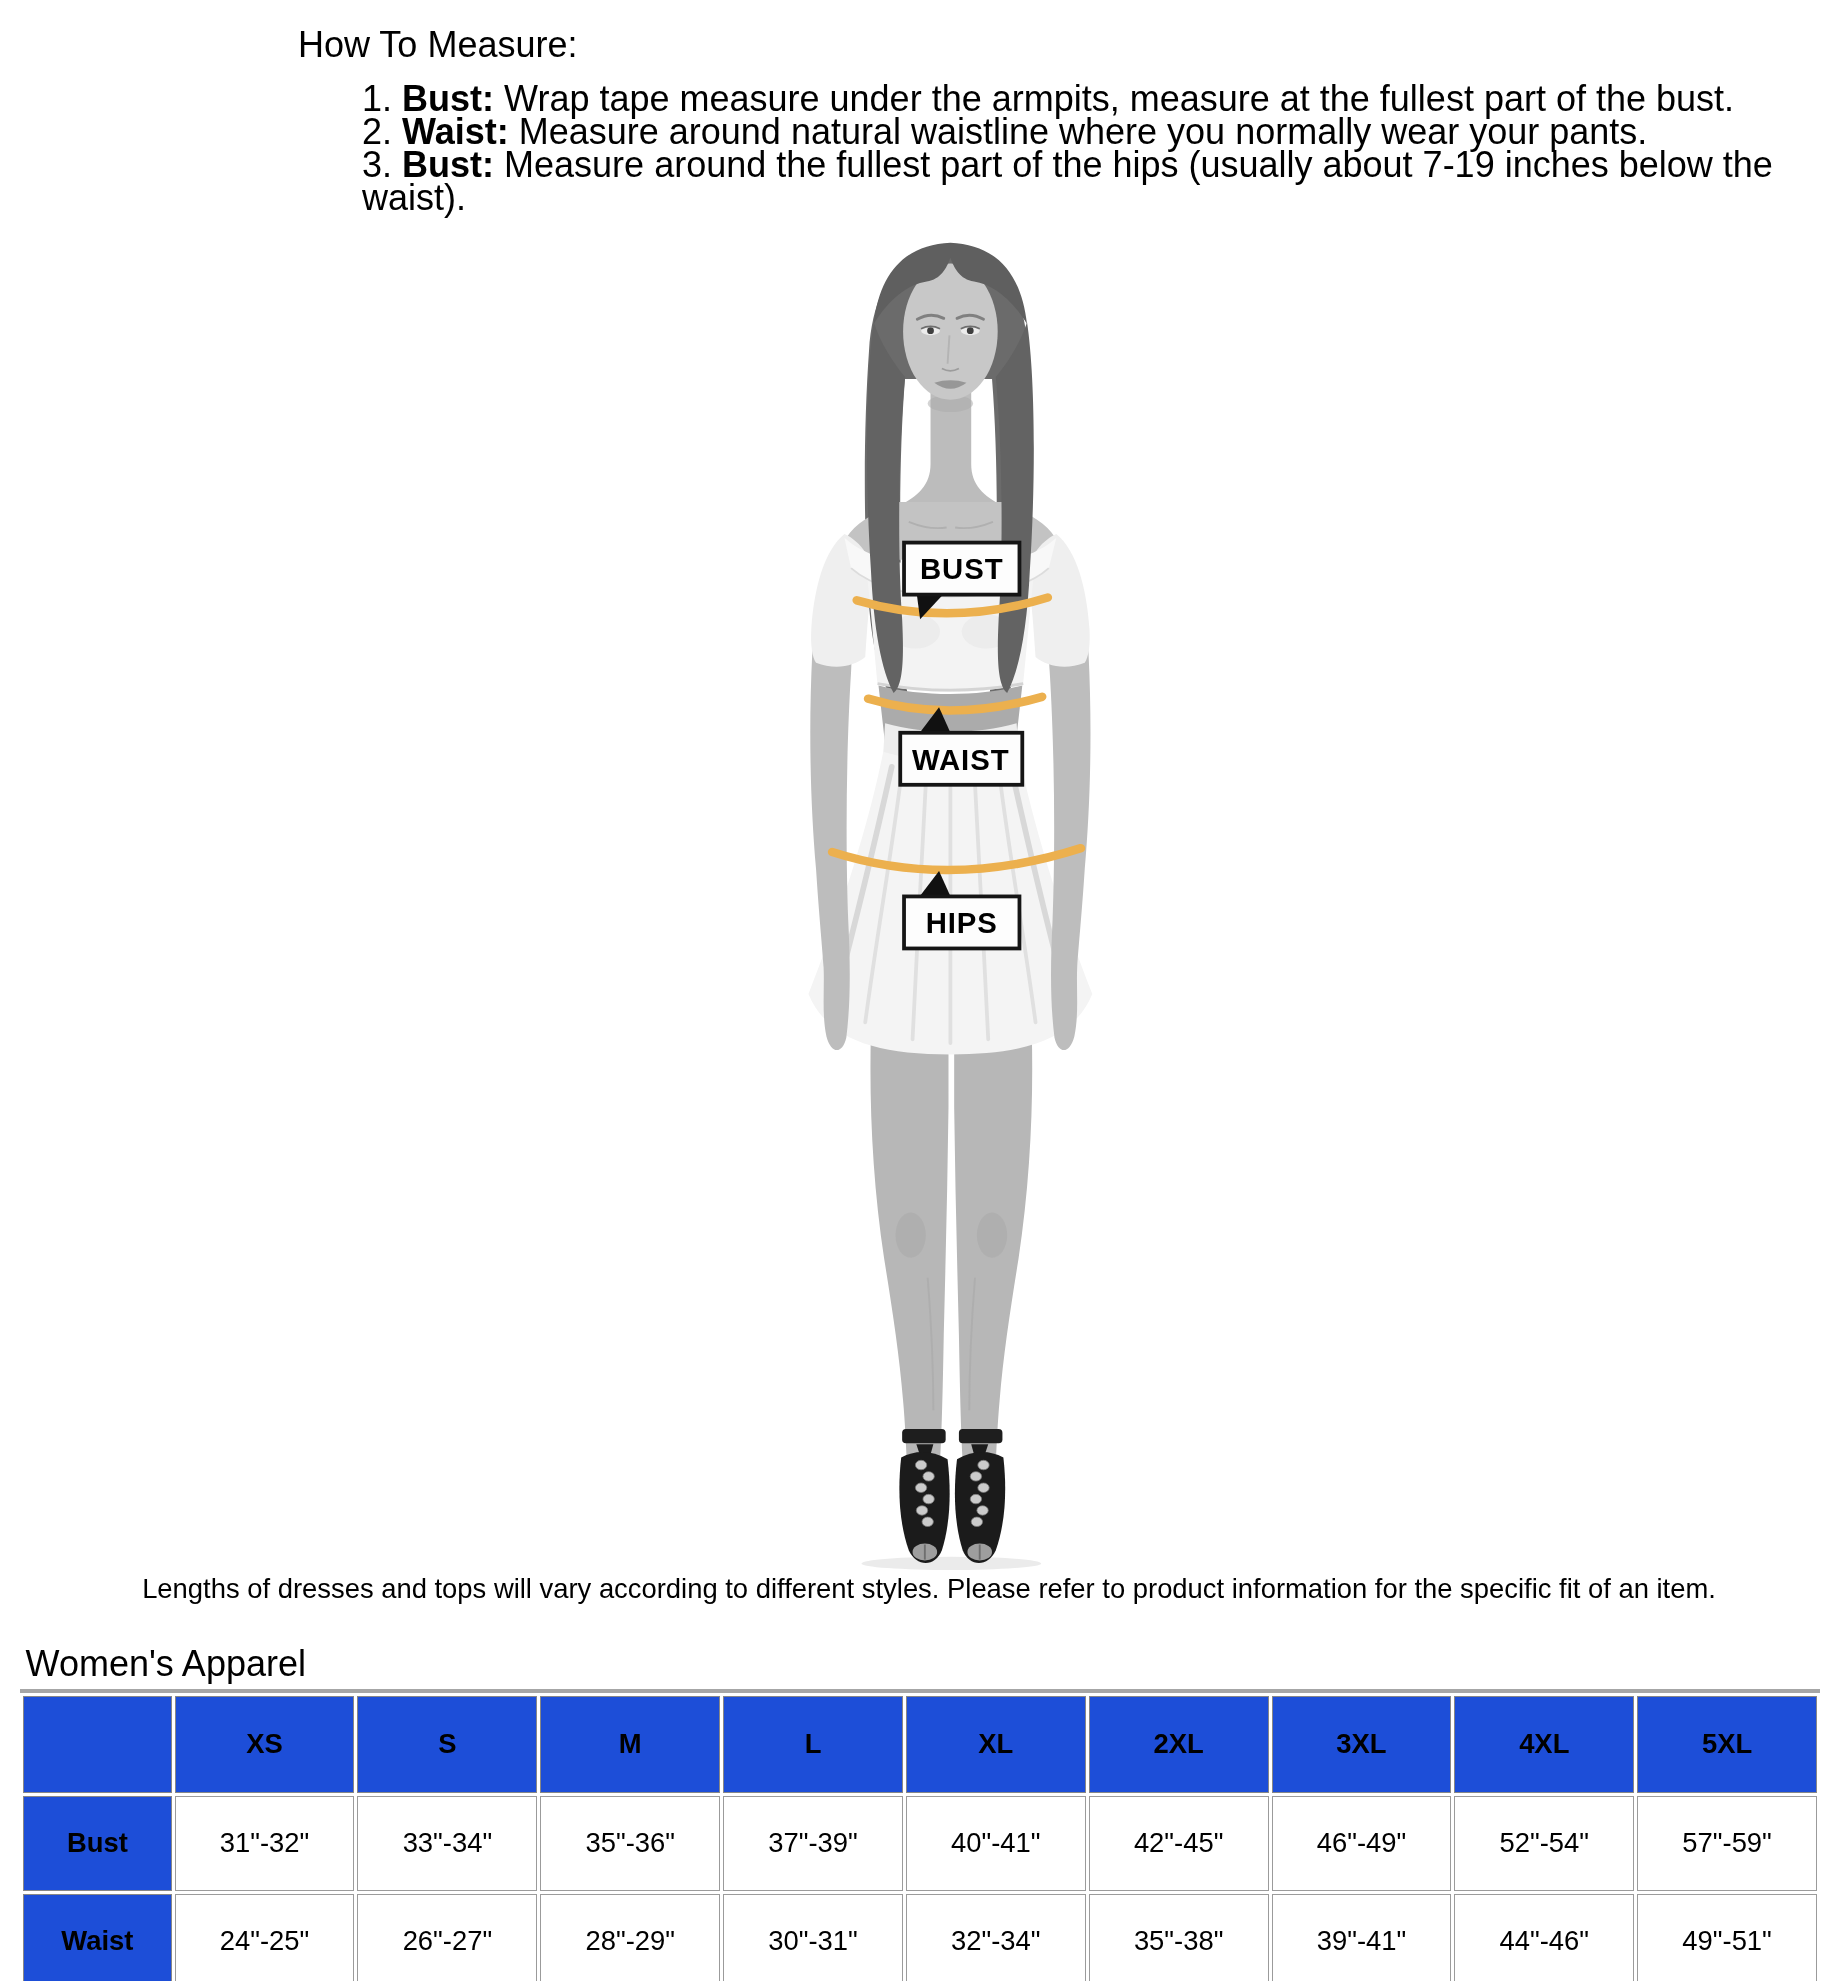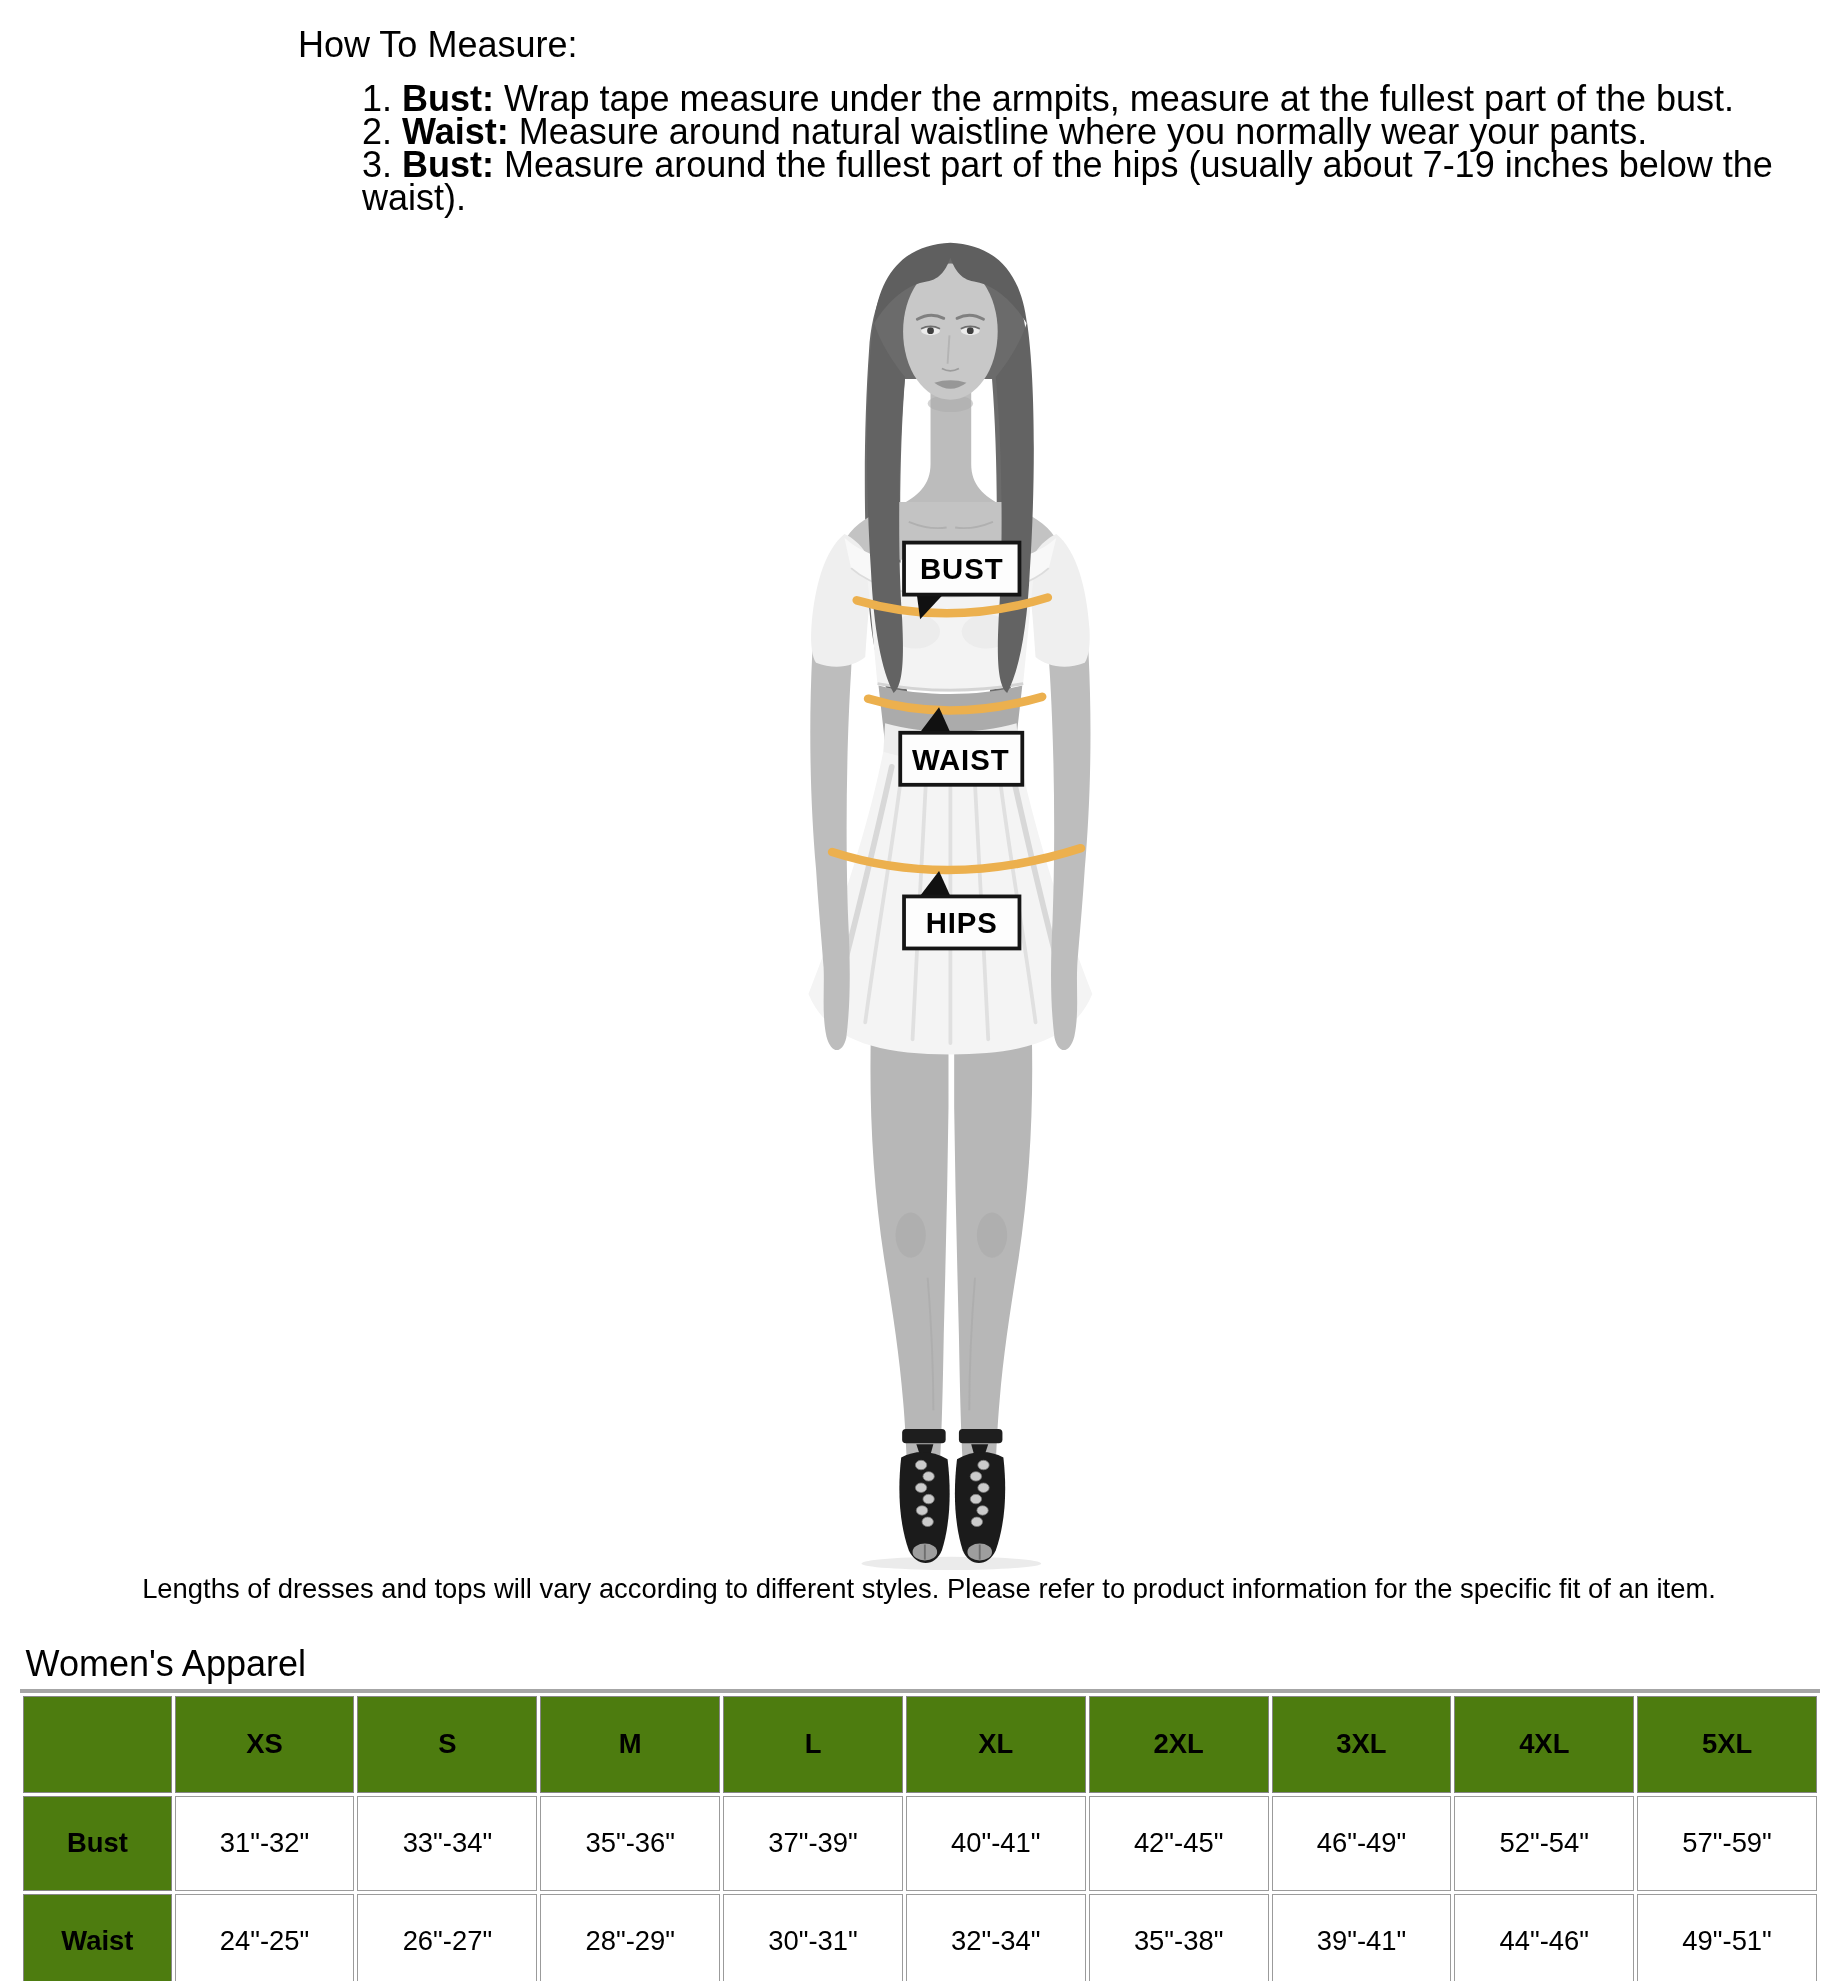--- a/index.html
+++ b/index.html
@@ -15,21 +15,21 @@
   .note { margin-top:0px; text-align:center; font-size:27.4px; line-height:32px;margin-left:16px; }
   .apparel-heading { margin:38px 0 0 25.6px; font-size:36px; font-weight:normal; line-height:42px; }
   .size-table {
     border-collapse:separate; border-spacing:3.8px; table-layout:fixed;
     width:1800px; margin:3.8px 0 0 20px; border-top:4.7px solid #a6a6a6;
     font-size:27.4px;
   }
   .size-table th, .size-table td { text-align:center; vertical-align:middle; padding:0; }
   .size-table tr.hdr th { height:95px; }
   .size-table tr.datarow th, .size-table tr.datarow td { height:93px; }
-  .corner, .hcell, .rlabel { background:#4d7c0f; border:0.9px solid #878787; font-weight:bold; }
+  .corner, .hcell, .rlabel { background:#1d4ed8; border:0.9px solid #878787; font-weight:bold; }
   .dcell { background:#ffffff; border:0.9px solid #9b9b9b; font-weight:normal; }
   .boxlabel { font-weight:bold; letter-spacing:1px; }
 </style>
 </head>
 <body>
 
 <div class="howto-heading">How To Measure:</div>
 
 <div class="steps">
   <div class="step">

